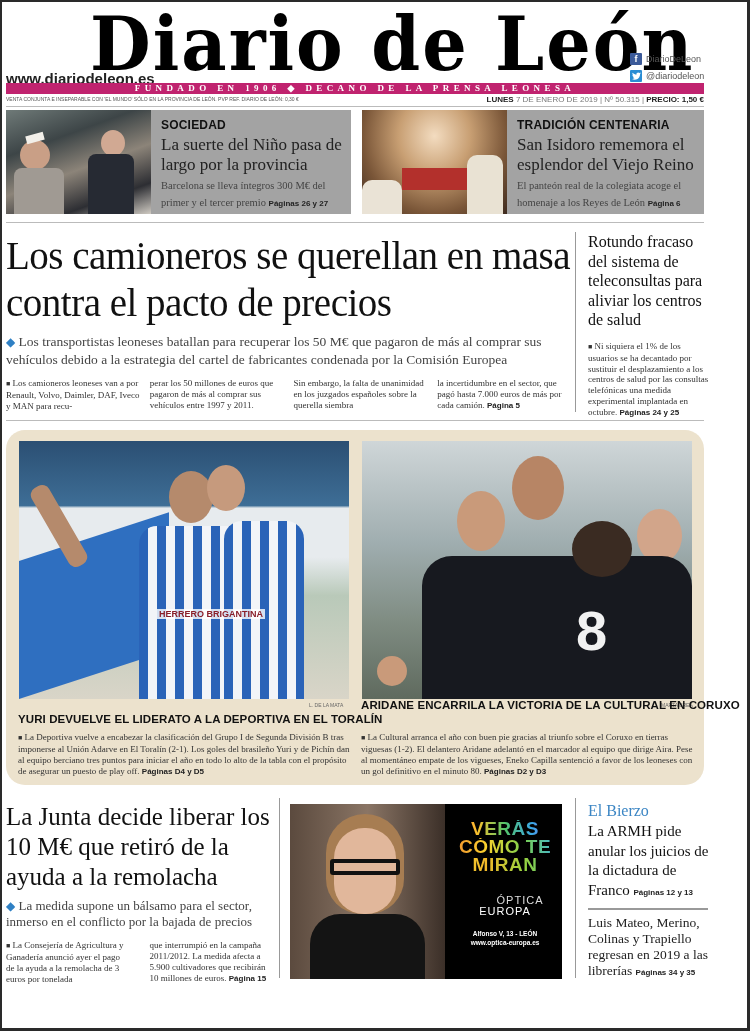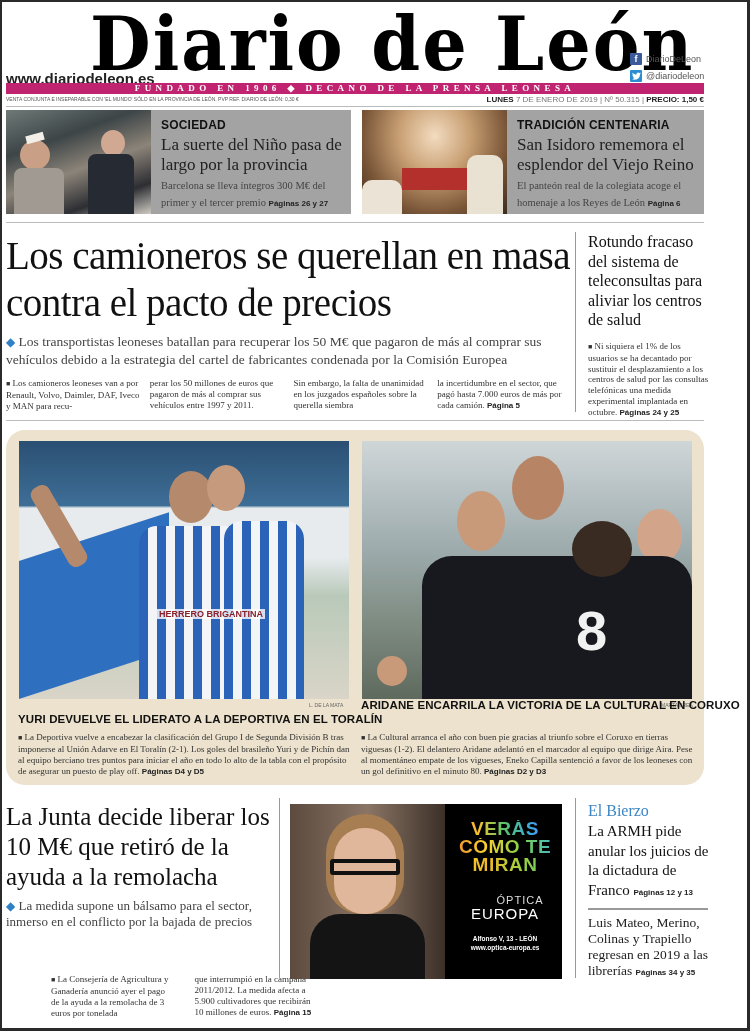--- a/index.html
+++ b/index.html
@@ -46,29 +46,29 @@
   
   .sports{left:6px;top:430px;width:698px;height:355px;background:#ece2cd;border-radius:19px;}
   .photo{position:absolute;overflow:hidden;}
   .credit{position:absolute;font-family:"Liberation Sans",sans-serif;font-size:5px;color:#666;}
   .sport-head{position:absolute;font-family:"Liberation Sans",sans-serif;font-weight:bold;font-size:11.5px;color:#111;white-space:nowrap;letter-spacing:0.1px;}
   .sport-body{position:absolute;font-size:9px;line-height:11px;color:#333;}
 
   
   .bot-head{left:6px;top:802px;width:270px;font-size:25px;line-height:30px;color:#111;}
   .bot-deck{left:6px;top:898px;width:270px;font-size:13px;line-height:16px;color:#444;}
-  .bot-cols{left:6px;top:974px;width:265px;display:grid;grid-template-columns:1fr 1fr;column-gap:22px;font-size:9px;line-height:11px;color:#333;margin-left:45px;}
+  .bot-cols{left:6px;top:940px;width:265px;display:grid;grid-template-columns:1fr 1fr;column-gap:22px;font-size:9px;line-height:11px;color:#333;}
   .vline-bot1{left:279px;top:798px;width:1px;height:180px;background:#999;}
   .vline-bot2{left:575px;top:798px;width:1px;height:180px;background:#999;}
   .ad{left:290px;top:804px;width:272px;height:175px;background:#000;overflow:hidden;}
   .ad-photo{position:absolute;left:0;top:0;width:155px;height:175px;}
   .ad-copy{position:absolute;left:160px;top:16px;width:110px;text-align:center;font-family:"Liberation Sans",sans-serif;}
   .ad-tag{font-weight:bold;font-size:19px;line-height:18px;letter-spacing:0.5px;}
   .ad-brand1{margin-top:20px;font-size:11px;color:#ddd;letter-spacing:1px;padding-left:30px;}
-  .ad-brand2{font-size:15px;color:#fff;letter-spacing:1px;margin-top:-1px;}
+  .ad-brand2{font-size:11px;color:#fff;letter-spacing:1px;margin-top:-1px;}
   .ad-addr{margin-top:12px;font-size:6.5px;color:#fff;font-weight:bold;line-height:9px;}
   .bierzo-kicker{left:588px;top:802px;font-size:16px;color:#3c86c4;}
   .bierzo-head{left:588px;top:822px;width:125px;font-size:15px;line-height:19.5px;color:#111;}
   .hr-bierzo{left:588px;top:908px;width:120px;height:2px;background:#999;}
   .lib-head{left:588px;top:915px;width:125px;font-size:13.5px;line-height:16px;color:#222;}
 </style>
 </head>
 <body>
 
 <div class="frame"></div>

